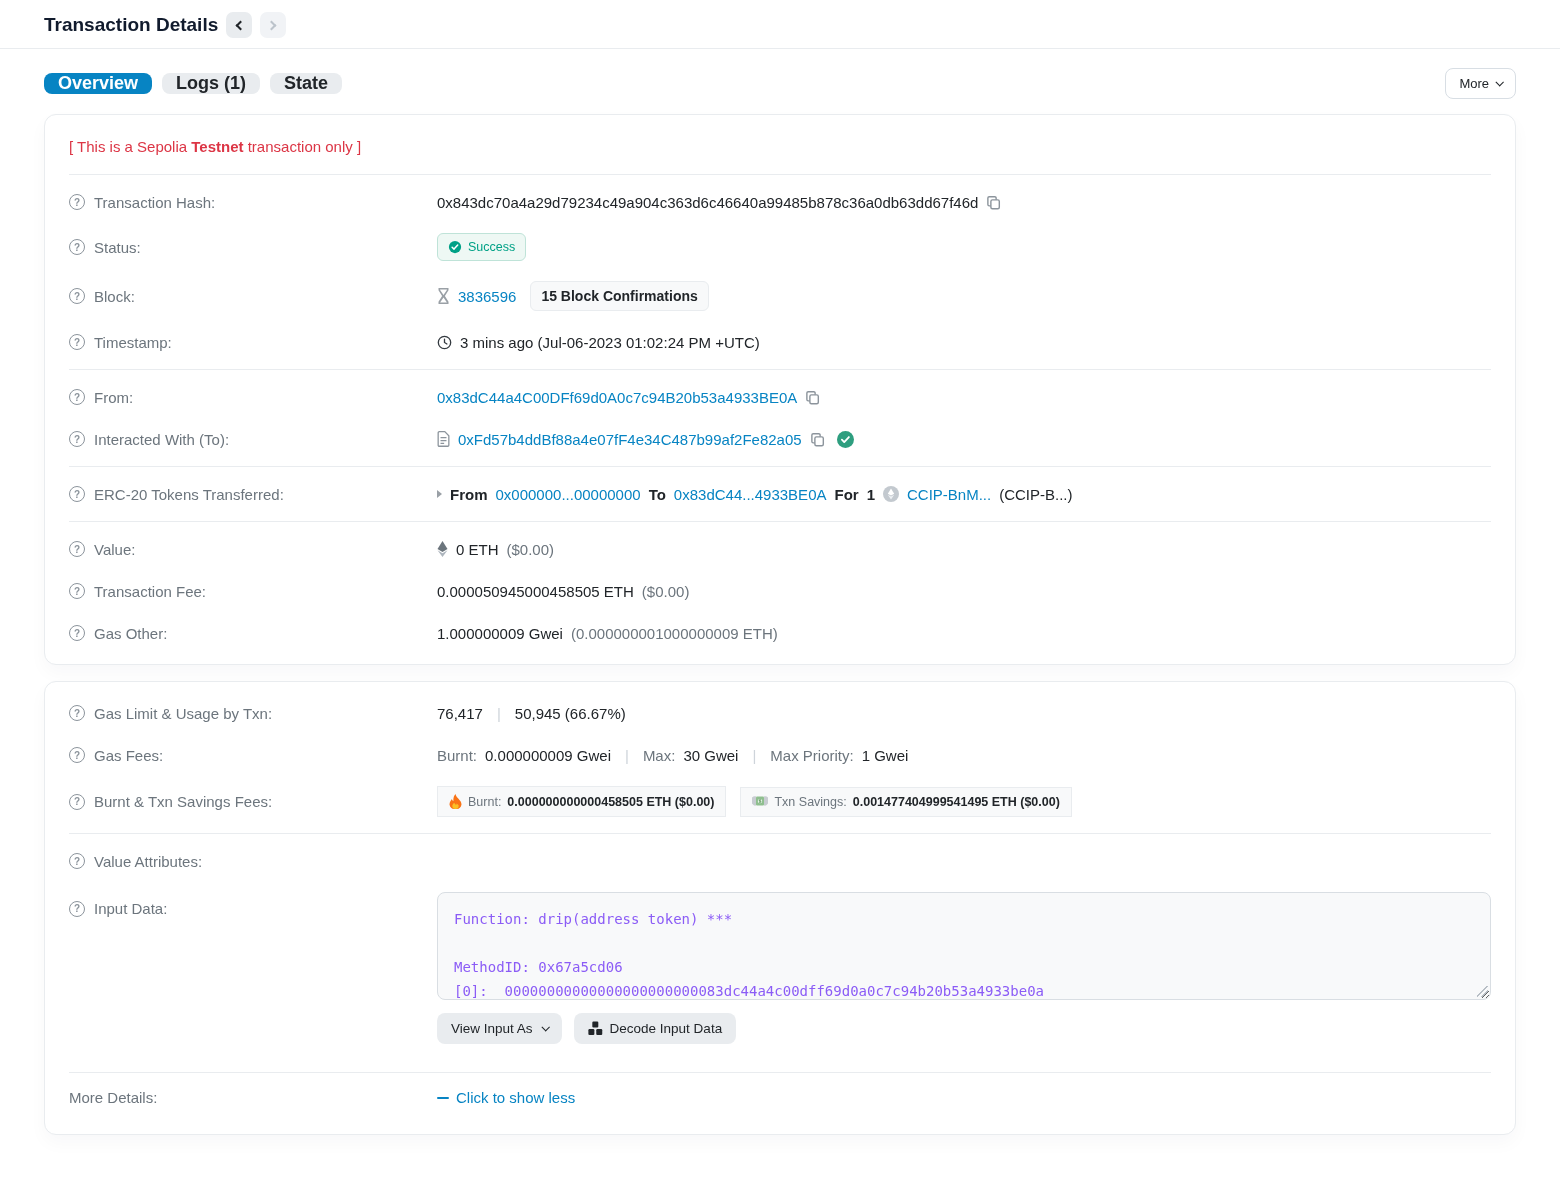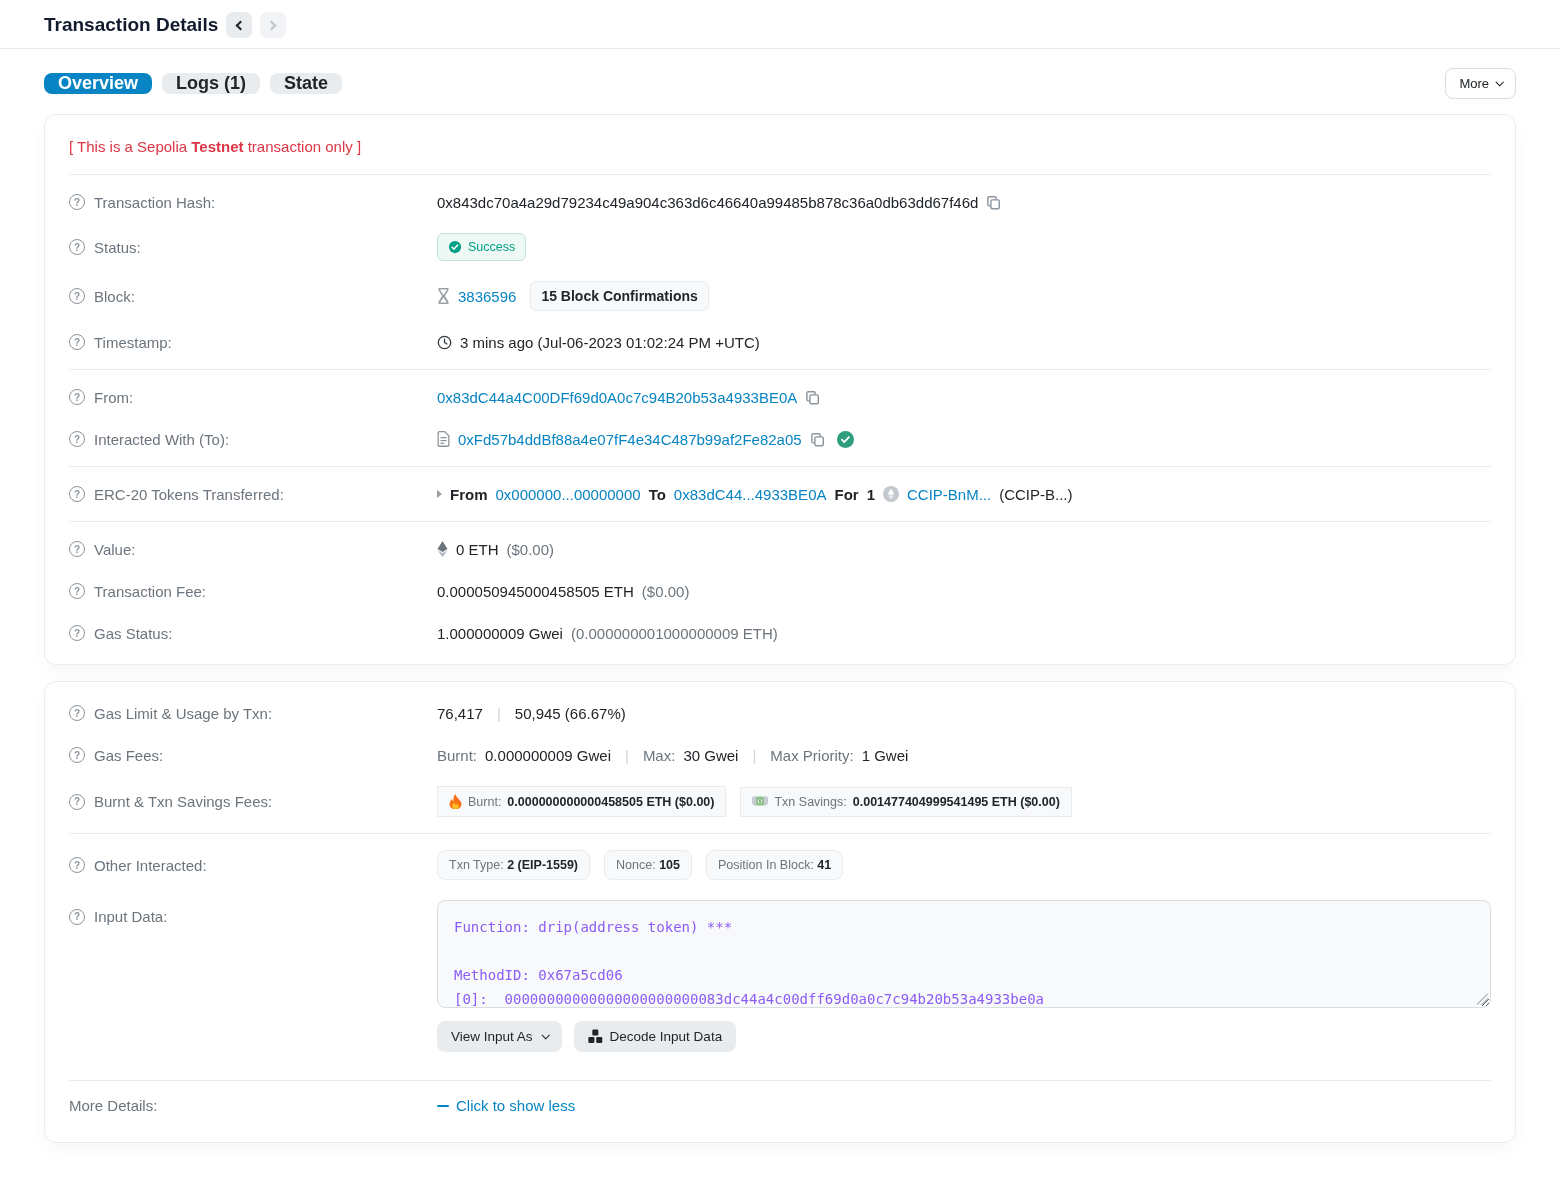--- a/index.html
+++ b/index.html
@@ -276,21 +276,21 @@
     </div>
     <div class="row-value">
       <span>0.000050945000458505 ETH</span>
       <span class="muted">($0.00)</span>
     </div>
   </div>
 
   <div class="row">
     <div class="row-label">
       <span class="qicon"></span>
-      <span>Gas Status:</span>
+      <span>Gas Other:</span>
     </div>
     <div class="row-value">
       <span>1.000000009 Gwei</span>
       <span class="muted">(0.000000001000000009 ETH)</span>
     </div>
   </div>
 
 </section>
 
 <section class="card" style="padding-top:10px;">
@@ -354,26 +354,21 @@
         <b>0.001477404999541495 ETH ($0.00)</b>
       </span>
     </div>
   </div>
 
   <div class="card-divider"></div>
 
   <div class="row">
     <div class="row-label">
       <span class="qicon"></span>
-      <span>Other Interacted:</span>
-    </div>
-    <div class="row-value">
-      <span class="attr-badge"><span>Txn Type:</span> <b>2 (EIP-1559)</b></span>
-      <span class="attr-badge" style="margin-left:6px;"><span>Nonce:</span> <b>105</b></span>
-      <span class="attr-badge" style="margin-left:6px;"><span>Position In Block:</span> <b>41</b></span>
+      <span>Value Attributes:</span>
     </div>
   </div>
 
   <div class="row top">
     <div class="row-label" style="padding-top:8px;">
       <span class="qicon"></span>
       <span>Input Data:</span>
     </div>
     <div class="row-value" style="display:block;">
       <div class="input-wrap">

